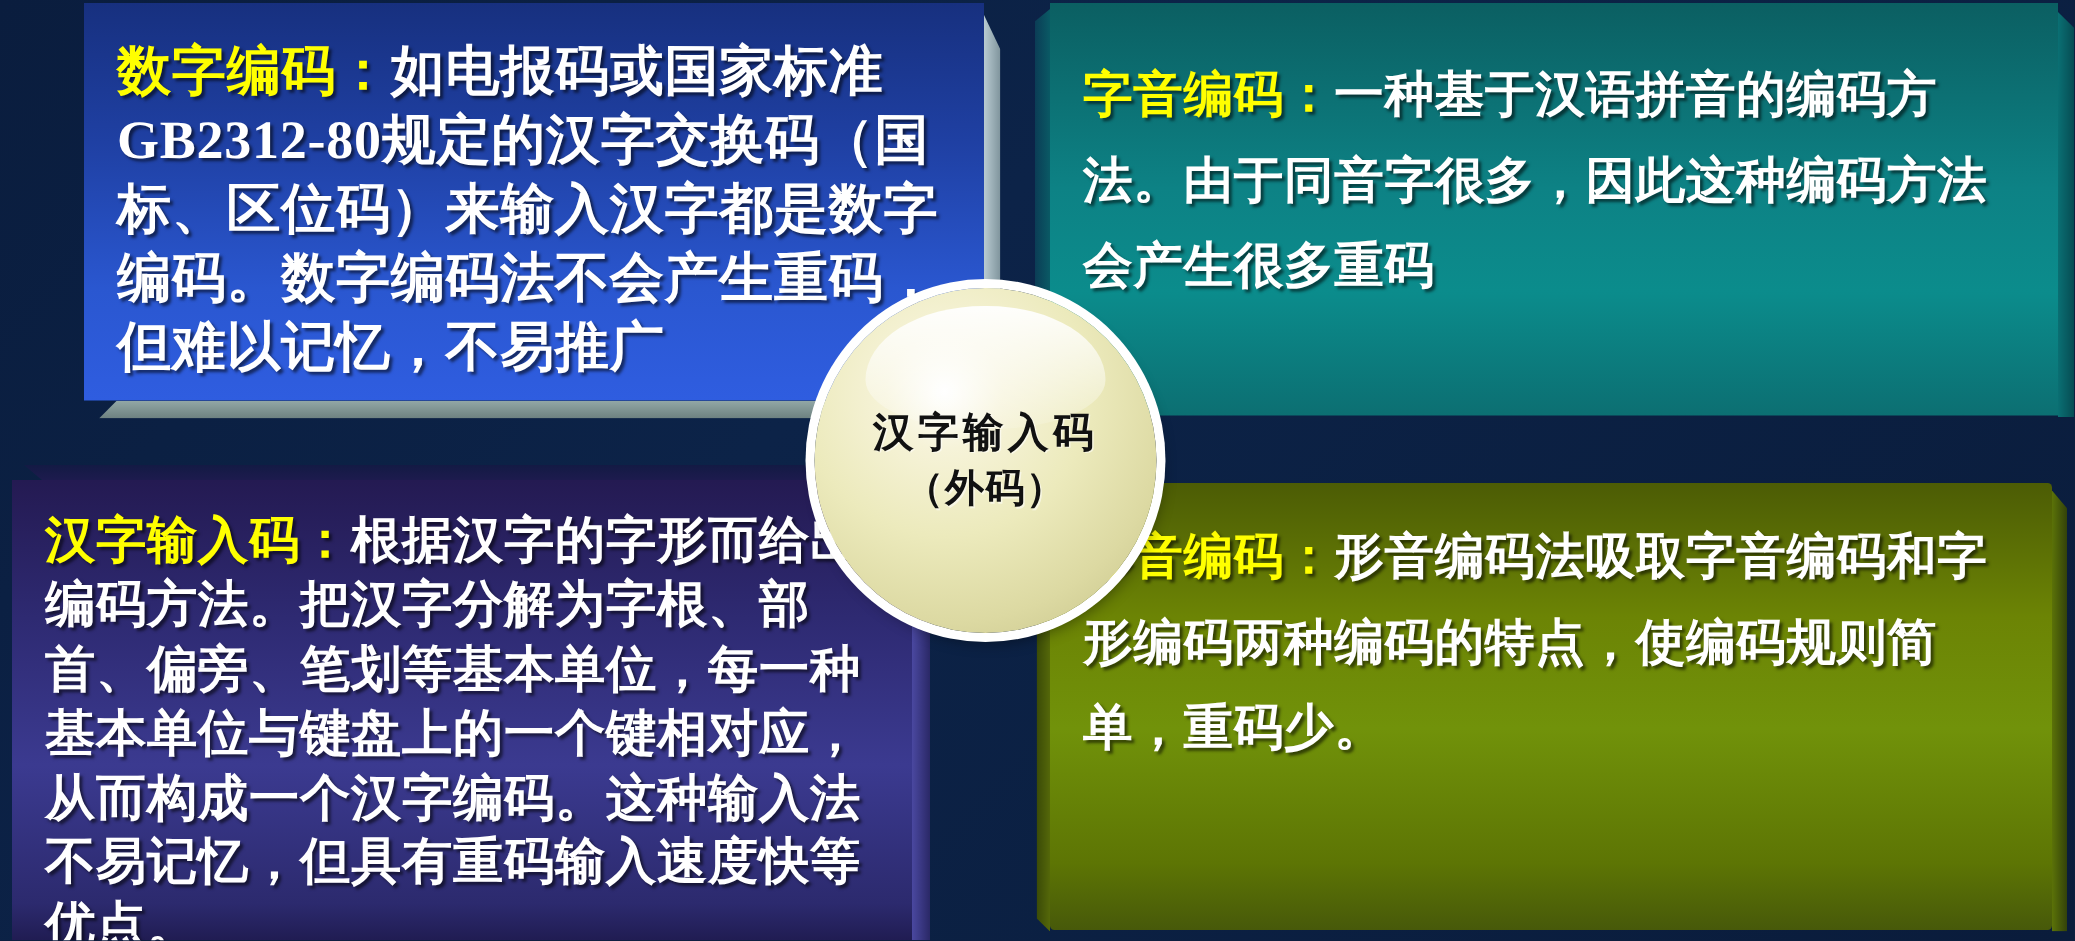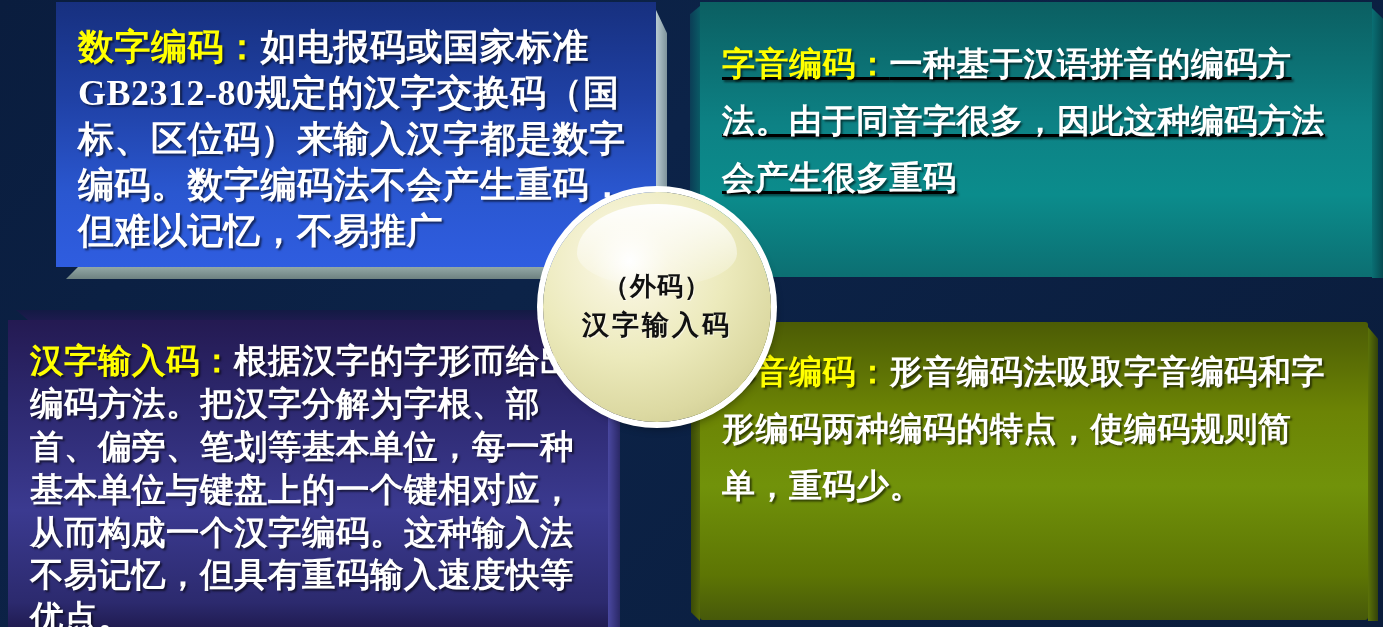--- a/index.html
+++ b/index.html
@@ -59,21 +59,20 @@
   }
   #panel-digit .txt { font-size: 36px; line-height: 1.28; }
 
   
   #panel-pron {
     left: 700px; top: 2px; width: 672px; height: 275px;
   }
   #panel-pron .face {
     background: linear-gradient(to bottom, #0b5f62 0%, #0d8285 45%, #0b8c8c 70%, #0c6f72 100%);
     padding-top: 34px;
-    text-decoration: underline;
   }
   #panel-pron .bevel-l {
     position: absolute; top: 4px; left: -10px; width: 10px; height: 272px;
     background: linear-gradient(to right, #0b3d56, #0a5a65);
     clip-path: polygon(0 3%, 100% 0, 100% 100%, 0 97%);
   }
   #panel-pron .bevel-r {
     position: absolute; top: 6px; right: -11px; width: 11px; height: 270px;
     background: linear-gradient(to right, #0a6f73, #064b52);
     clip-path: polygon(0 0, 100% 4%, 100% 100%, 0 100%);
@@ -186,17 +185,17 @@
 
   <div class="panel" id="panel-mix">
     <div class="bevel-l"></div>
     <div class="bevel-r"></div>
     <div class="face">
       <p class="txt"><span class="kw">形音编码：</span><span>形音编码法吸取字音编码和字形编码两种编码的特点，使编码规则简单，重码少。</span></p>
     </div>
   </div>
 
   <div id="center-sphere">
+    <div class="sphere-line">汉字输入码</div>
     <div class="sphere-line second">（外码）</div>
-    <div class="sphere-line">汉字输入码</div>
   </div>
 
 </div>
 
 </body></html>

